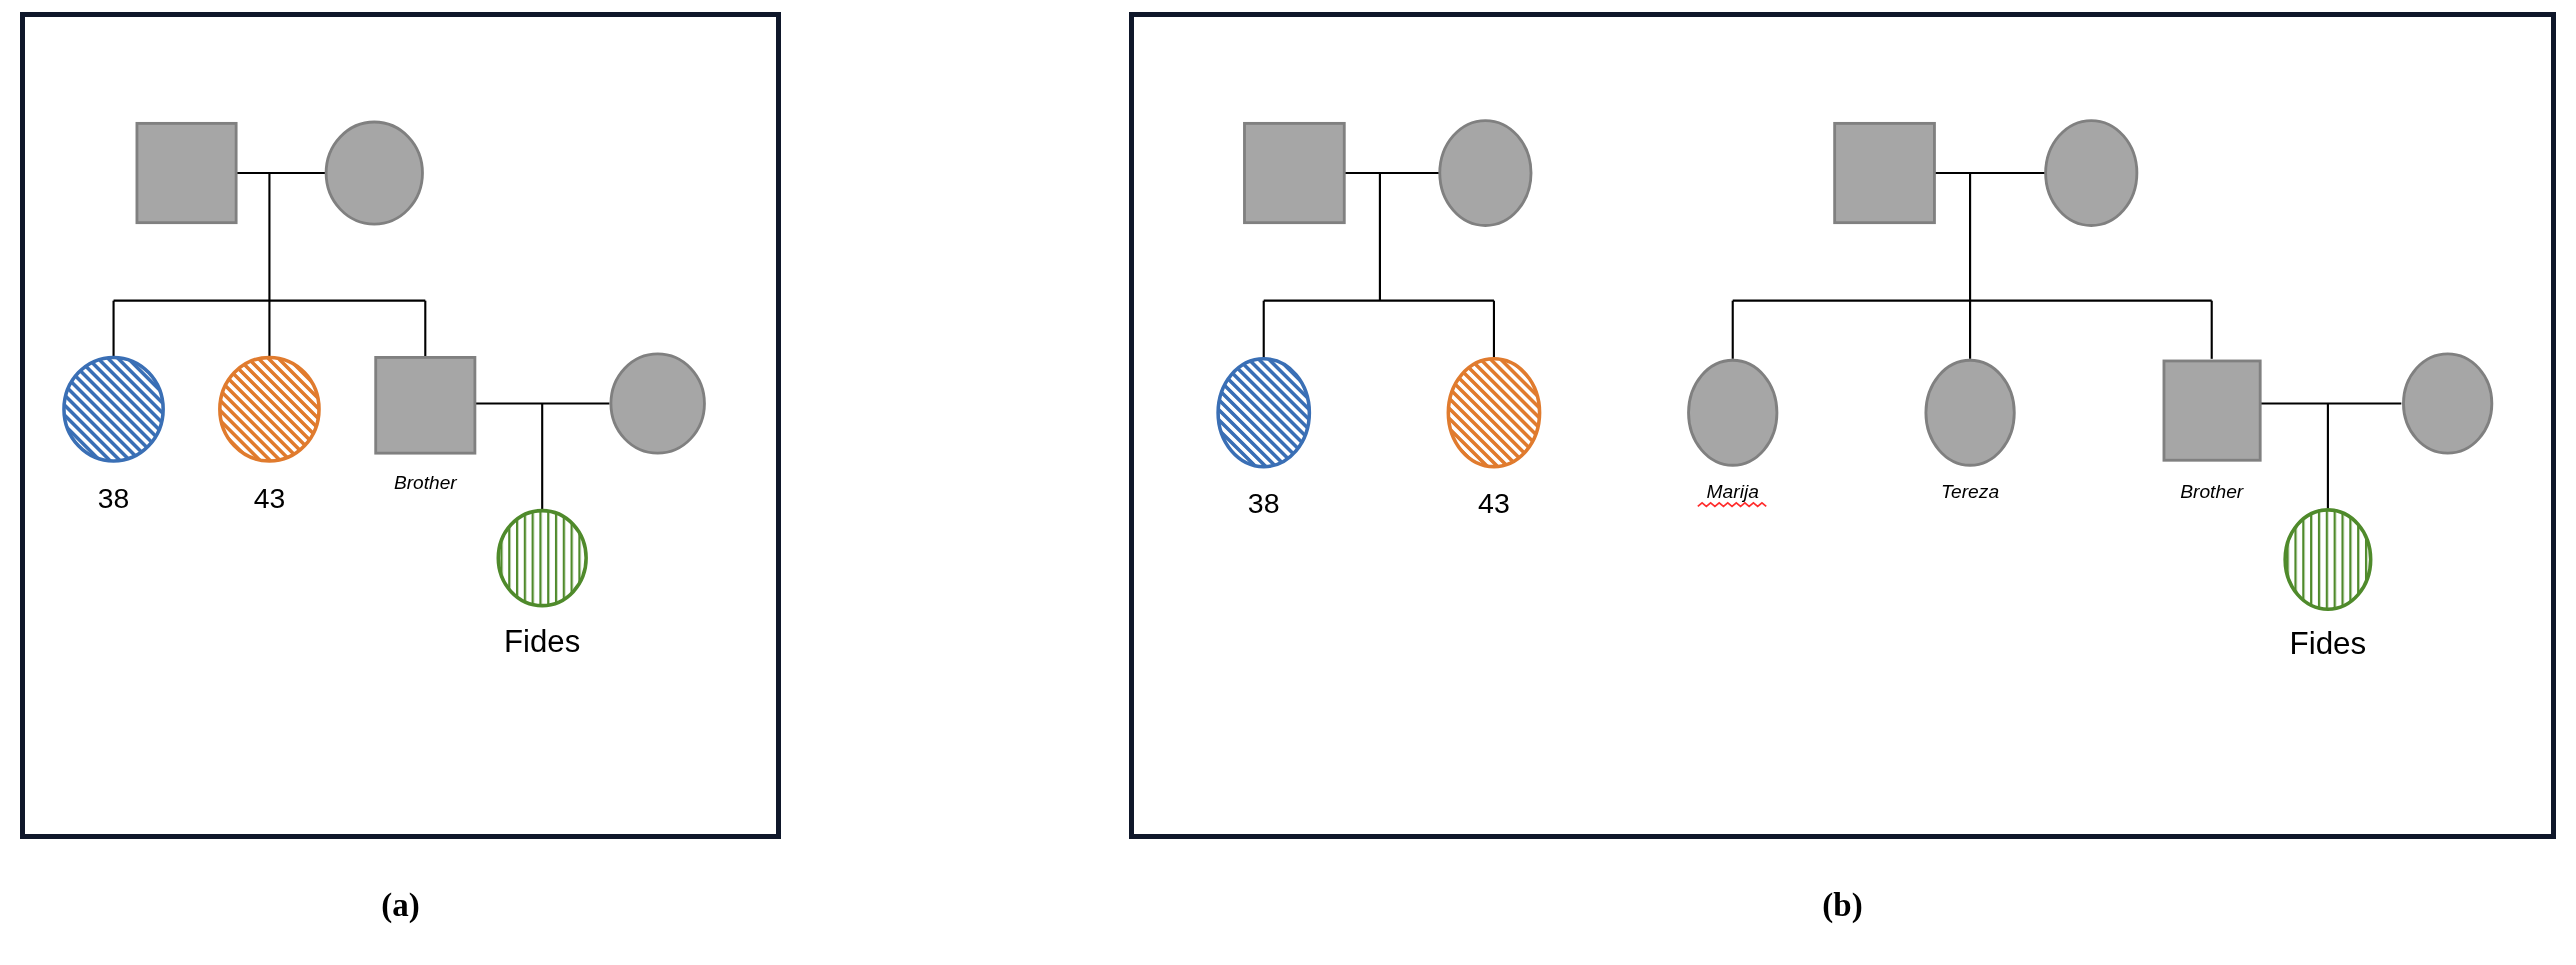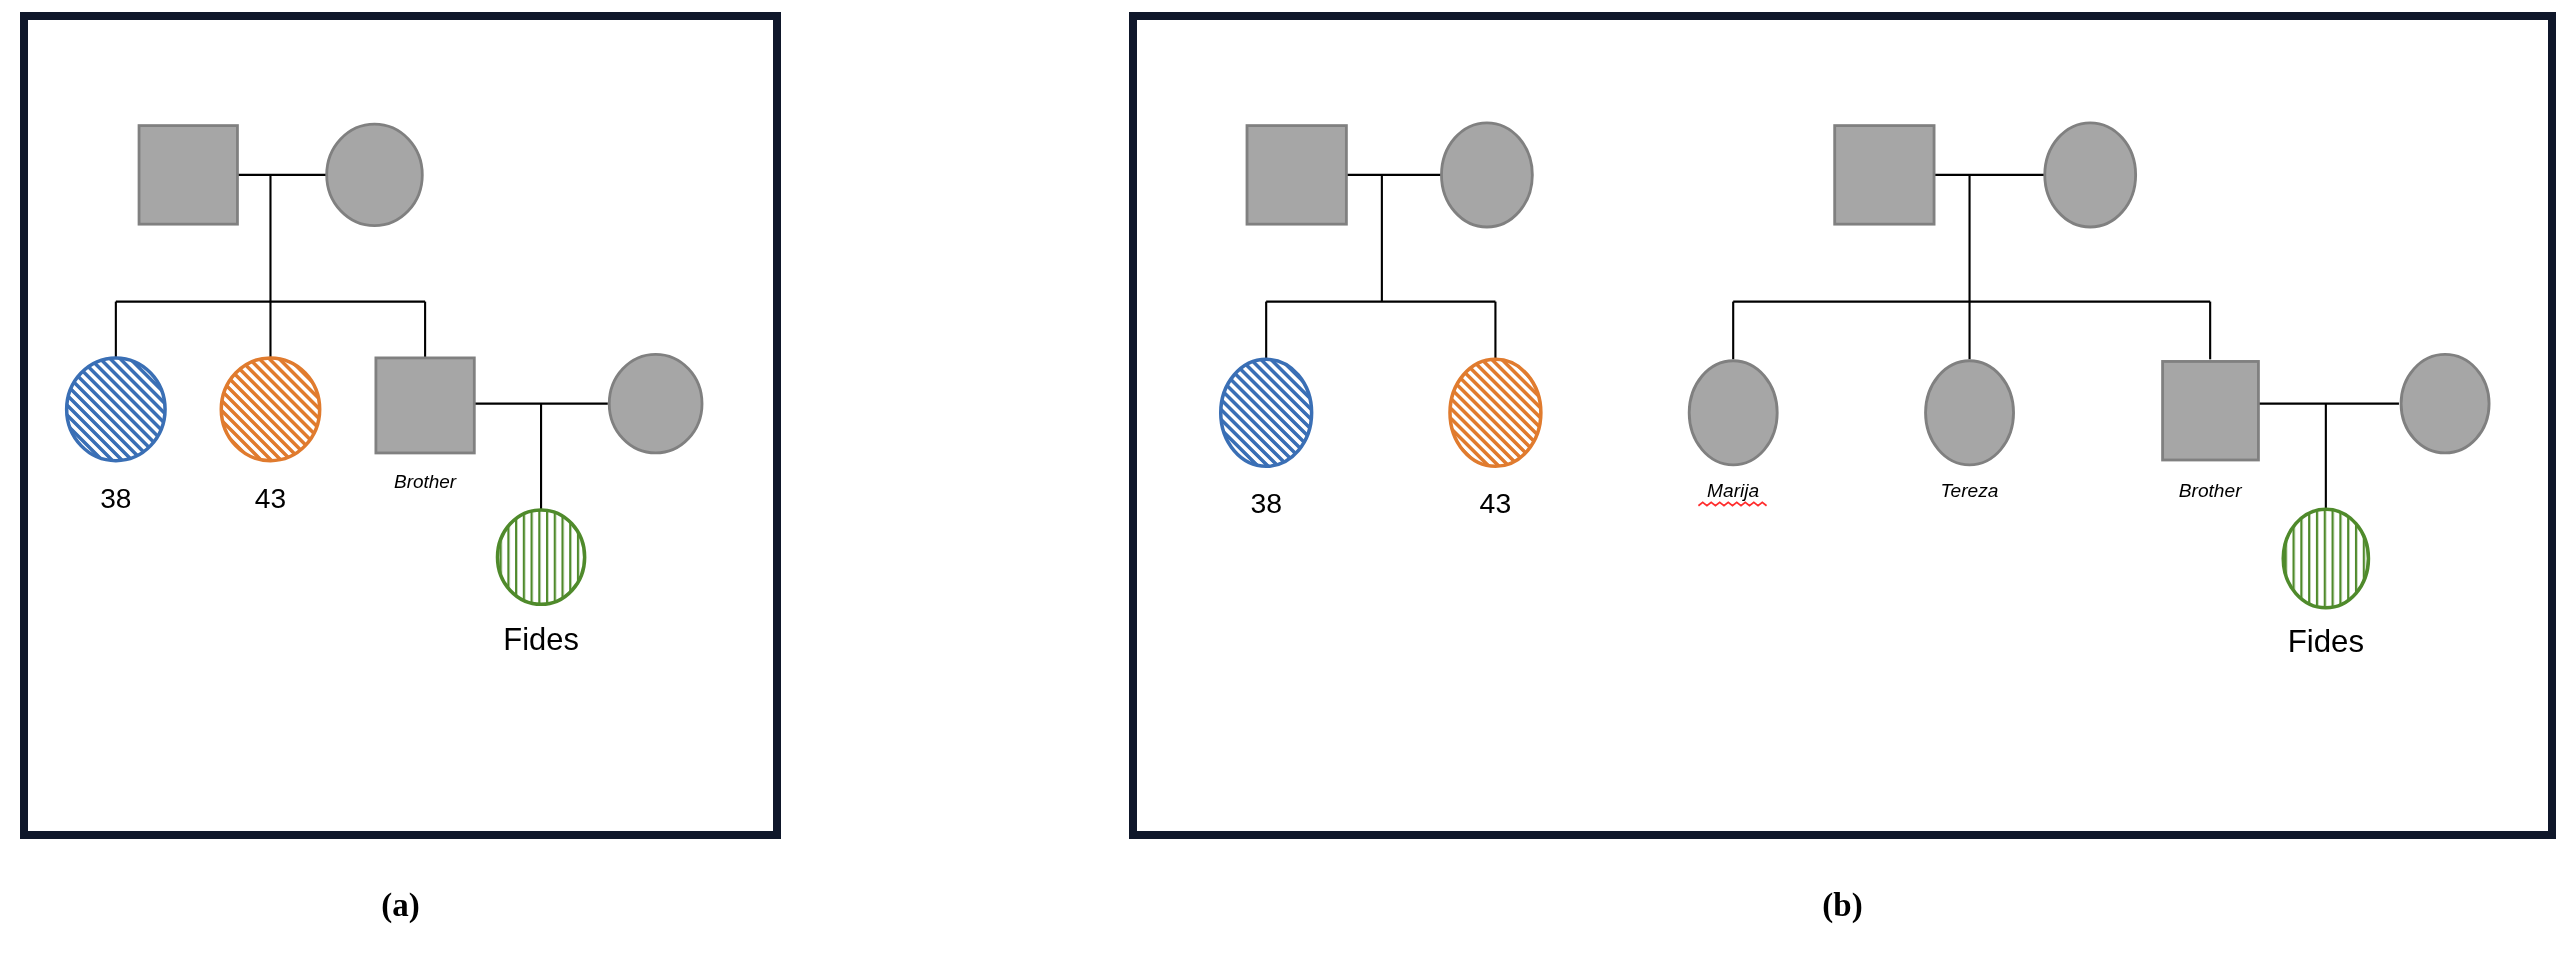--- a/index.html
+++ b/index.html
@@ -15,21 +15,21 @@
     position: relative;
     overflow: hidden;
   }
   .figure-root {
     position: absolute;
     inset: 0;
   }
   .panel {
     position: absolute;
     background: #ffffff;
-    border: 8px solid #0f172a;
+    border: 5px solid #0f172a;
     box-sizing: border-box;
   }
   #panel-a { left: 20px;  top: 11.5px; width: 761px; height: 827px; }
   #panel-b { left: 1129px; top: 11.5px; width: 1427px; height: 827px; }
 
   .panel-caption {
     position: absolute;
     font-family: "Liberation Serif", serif;
     font-weight: bold;
     font-size: 33px;

